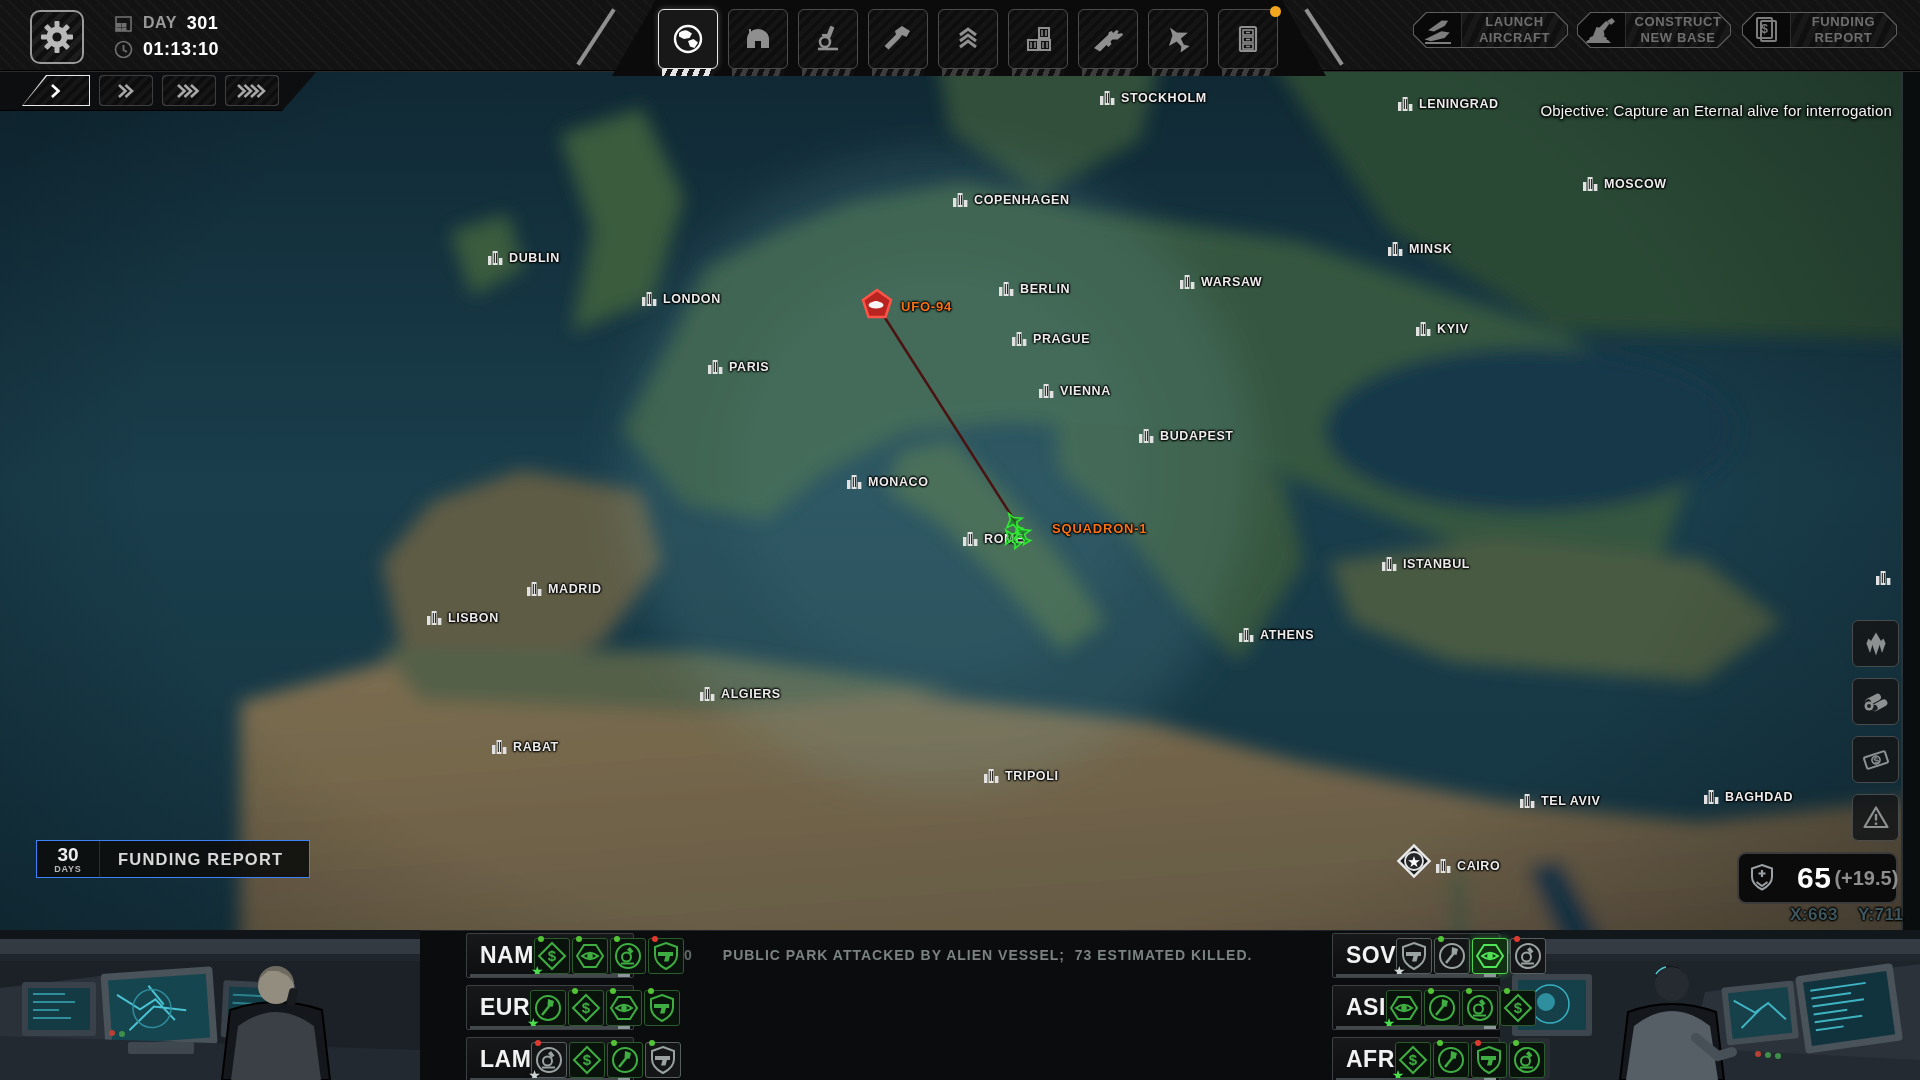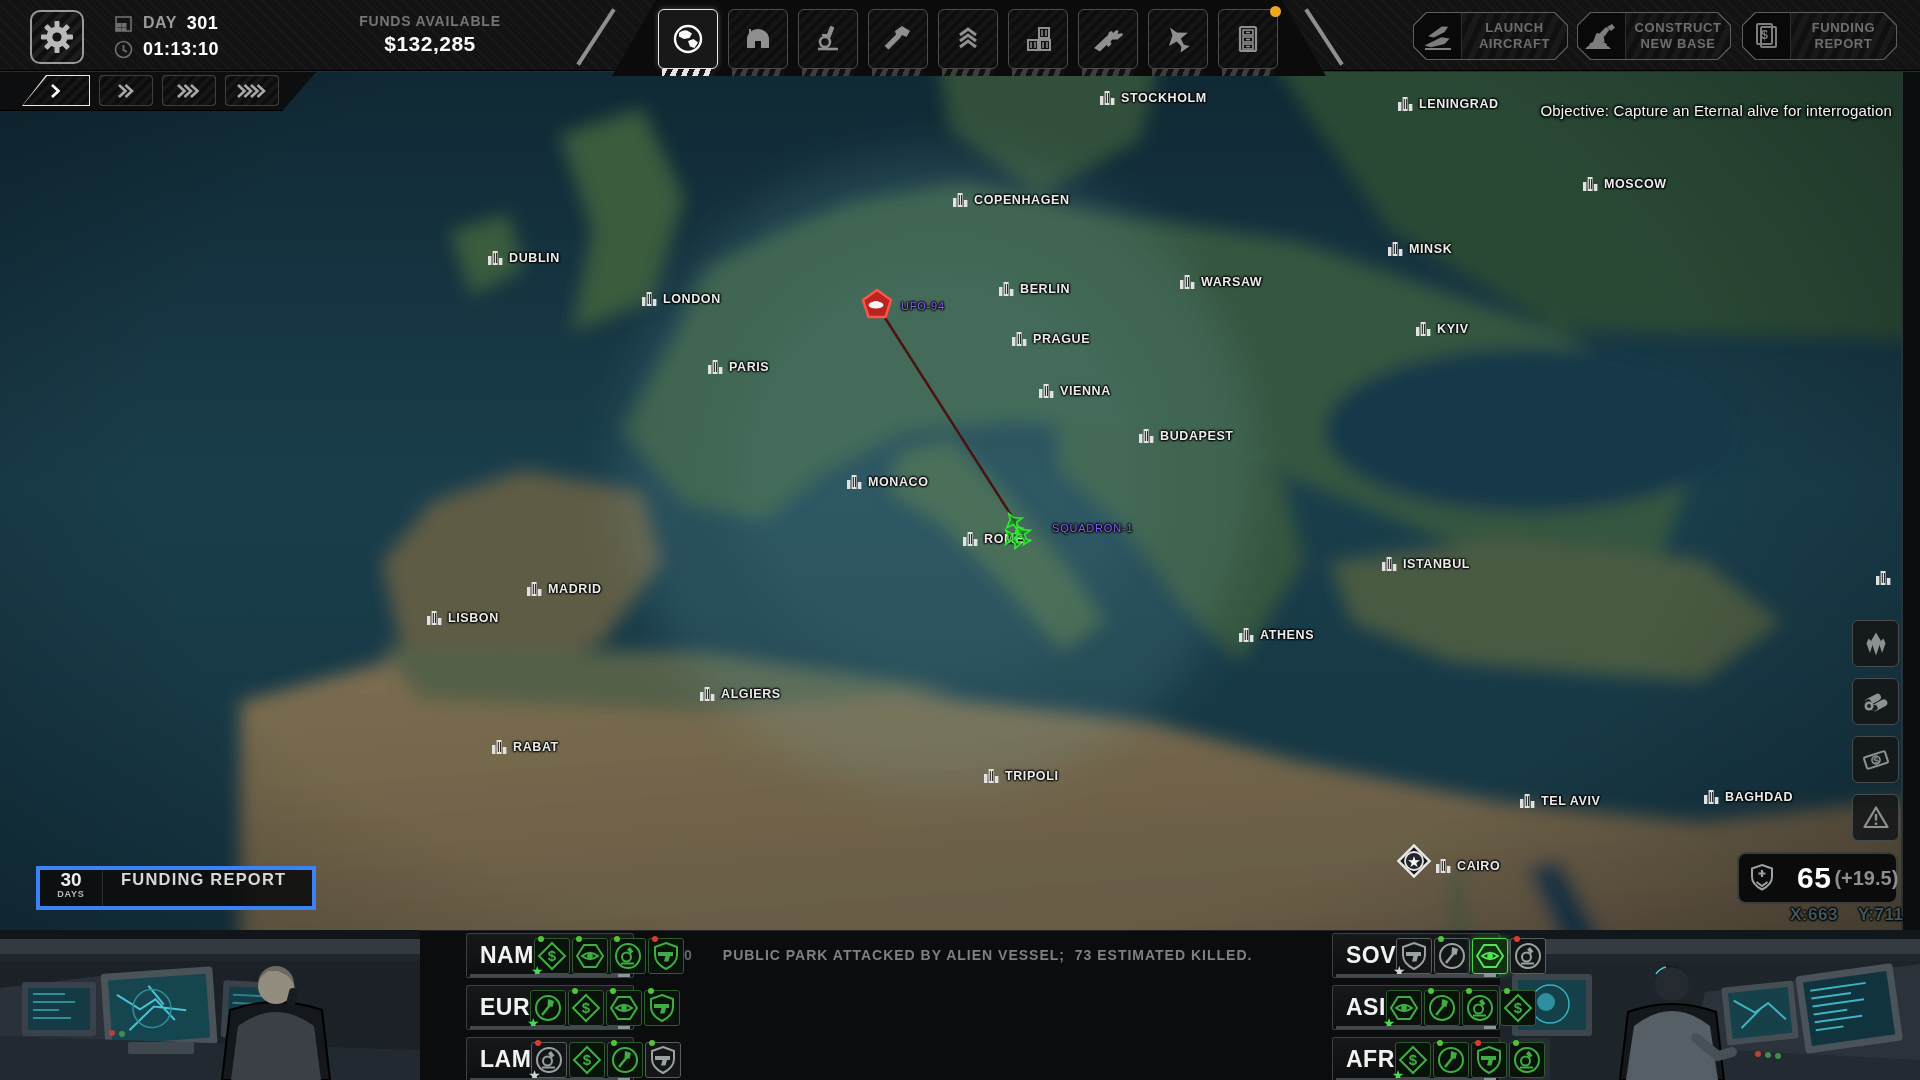--- a/index.html
+++ b/index.html
@@ -8,21 +8,21 @@
   
   .map-layer{position:absolute;inset:0;}
   .map-layer svg{display:block;}
   .map-vignette{position:absolute;inset:0;pointer-events:none;
     background:radial-gradient(ellipse at 48% 42%, rgba(0,0,0,0) 55%, rgba(0,5,10,0.45) 100%);}
   .map-right-bezel{position:absolute;right:0;top:66px;bottom:148px;width:17px;background:#0a0d0e;border-left:2px solid #2b3338;}
   .city{position:absolute;display:flex;align-items:center;gap:5px;z-index:6;}
   .city .lbl{font-size:12.5px;font-weight:bold;letter-spacing:.6px;color:#ececec;
     text-shadow:-1px 0 2px #000,1px 0 2px #000,0 -1px 2px #000,0 1px 2px #000;}
   .marker{position:absolute;z-index:8;display:flex;align-items:center;gap:8px;}
-  .marker .mlbl{font-size:11px;font-weight:normal;letter-spacing:.8px;color:#8b5cf6;
+  .marker .mlbl{font-size:13px;font-weight:bold;letter-spacing:.8px;color:#f97316;
     text-shadow:-1px 0 2px #000,1px 0 2px #000,0 -1px 2px #000,0 1px 2px #000;}
   .objective{position:absolute;top:102px;right:28px;z-index:7;font-size:15px;color:#f4f4f4;
     text-shadow:-1px 0 3px #000,1px 0 3px #000,0 -1px 3px #000,0 2px 3px #000;letter-spacing:.2px;}
   
   .topbar{position:absolute;left:0;top:0;width:1920px;height:70px;z-index:18;
     background:repeating-linear-gradient(45deg,rgba(255,255,255,.022) 0 2px,transparent 2px 9px),#131313;
     border-bottom:1px solid #000;box-shadow:0 1px 0 #2c2c2c;}
   .gear-btn{position:absolute;left:30px;top:10px;width:50px;height:50px;border-radius:10px;
     border:2px solid #9a9a9a;display:flex;align-items:center;justify-content:center;
     background:repeating-linear-gradient(135deg,#1d1d1d 0 5px,#0f0f0f 5px 10px);cursor:pointer;}
@@ -44,21 +44,21 @@
   .nav-btn{position:relative;width:58px;height:58px;border:1px solid #4c4c4c;border-radius:6px;
     background:repeating-linear-gradient(135deg,#151515 0 4px,#0e0e0e 4px 8px);cursor:pointer;
     display:flex;align-items:center;justify-content:center;}
   .nav-btn .glyph{color:#8f8f8f;display:flex;}
   .nav-btn .hz{position:absolute;left:3px;right:3px;bottom:-9px;height:8px;
     background:repeating-linear-gradient(115deg,#3d3d3d 0 5px,#101010 5px 10px);}
   .nav-btn.active{border-color:#e8e8e8;background:#181818;box-shadow:0 0 6px rgba(255,255,255,.25);}
   .nav-btn.active .glyph{color:#fafafa;}
   .nav-btn.active .hz{background:repeating-linear-gradient(115deg,#e6e6e6 0 5px,#151515 5px 10px);}
   .notif-dot{position:absolute;right:-4px;top:-4px;width:11px;height:11px;border-radius:50%;background:#f0a61f;}
-  .action-btn{position:absolute;top:12px;height:48px;cursor:pointer;z-index:19;}
+  .action-btn{position:absolute;top:12px;height:36px;cursor:pointer;z-index:19;}
   .oct{clip-path:polygon(13px 0,calc(100% - 13px) 0,100% 13px,100% calc(100% - 13px),calc(100% - 13px) 100%,13px 100%,0 calc(100% - 13px),0 13px);}
   .act-outer{position:absolute;inset:0;background:#5d5d5d;}
   .act-inner{position:absolute;inset:1px;background:#0e0e0e;display:flex;}
   .act-icon{width:47px;display:flex;align-items:center;justify-content:center;background:#090909;
     border-right:1px solid #2e2e2e;color:#7d7d7d;}
   .act-label{flex:1;display:flex;flex-direction:column;align-items:center;justify-content:center;
     background:repeating-linear-gradient(115deg,#191919 0 6px,#101010 6px 12px);
     color:#6e6e6e;font-size:13px;font-weight:bold;letter-spacing:.6px;line-height:1.2;}
   
   .speed-strip{position:absolute;left:0;top:70px;width:318px;height:40px;z-index:17;background:#0c0e0f;
@@ -81,22 +81,22 @@
   
   .score-box{position:absolute;left:1737px;top:852px;width:157px;height:48px;z-index:9;
     background:#0b0b0b;border:2px solid #3c3c3c;border-radius:9px;display:flex;align-items:center;}
   .score-box .sicon{margin-left:10px;color:#9aa0a3;display:flex;}
   .score-val{margin-left:22px;color:#fff;font-weight:bold;font-size:30px;letter-spacing:.5px;}
   .score-delta{margin-left:3px;color:#8e8e8e;font-weight:bold;font-size:20px;}
   .coords{position:absolute;left:1790px;top:905px;z-index:9;display:flex;gap:20px;
     color:#3f575e;font-weight:bold;font-size:17px;letter-spacing:.5px;
     text-shadow:-1px 0 2px #000,1px 0 2px #000,0 -1px 2px #000,0 1px 2px #000;}
   
-  .fund-bar{position:absolute;left:36px;top:866px;width:272px;height:36px;z-index:9;cursor:pointer;
-    background:rgba(12,13,13,.9);border:4px solid #3b82f6;display:flex;}
+  .fund-bar{position:absolute;left:36px;top:840px;width:272px;height:36px;z-index:9;cursor:pointer;
+    background:rgba(12,13,13,.9);border:1px solid #3b82f6;display:flex;align-items:center;}
   .fund-days{width:62px;text-align:center;line-height:1;}
   .fund-days .d1{color:#ededed;font-weight:bold;font-size:19px;}
   .fund-days .d2{color:#b9b9b9;font-weight:bold;font-size:9px;letter-spacing:.8px;margin-top:1px;}
   .fund-sep{width:1px;height:36px;background:#2c2f30;}
   .fund-label{margin-left:18px;color:#d8d8d8;font-weight:bold;font-size:16.5px;letter-spacing:1.2px;}
   
   .bottom-strip{position:absolute;left:0;top:930px;width:1920px;height:150px;background:#0a0c0d;z-index:10;
     border-top:1px solid #1f2529;}
   .corner-art{position:absolute;top:930px;width:420px;height:150px;z-index:11;}
   .corner-art.left{left:0;}
@@ -714,24 +714,20 @@
       <div class="dt-row" style="margin-top:2px">
         <span class="ic" id="clk-slot">
             <svg width="19" height="19" viewBox="0 0 19 19" fill="currentColor">
               <circle cx="9.5" cy="9.5" r="8" fill="none" stroke="currentColor" stroke-width="1.6"></circle>
    <path d="M9.5 5v5l3.5 2" fill="none" stroke="currentColor" stroke-width="1.8"></path>
             </svg>
           </span>
         <span class="clock-value">01:13:10</span>
       </div>
     </div>
-    <div class="funds">
-      <div class="funds-label">FUNDS AVAILABLE</div>
-      <div class="funds-value">$132,285</div>
-    </div>
   </div>
 
   <div class="nav-wrap">
     <div class="nav-row" id="nav-row">
         <div class="nav-btn active">
           <span class="glyph">
             <svg width="34" height="34" viewBox="0 0 34 34" fill="currentColor">
               <circle cx="17" cy="17" r="13" fill="none" stroke="currentColor" stroke-width="2.4"></circle>
    <path d="M8 11c3-2.5 7-3.5 9-2l4 2.5-2.5 4.5-5.5 1-5-2.5z"></path>
               <path d="M17 19l5.5-2 4.5 3.5-3.5 5.5-4.5-1.5z"></path>

